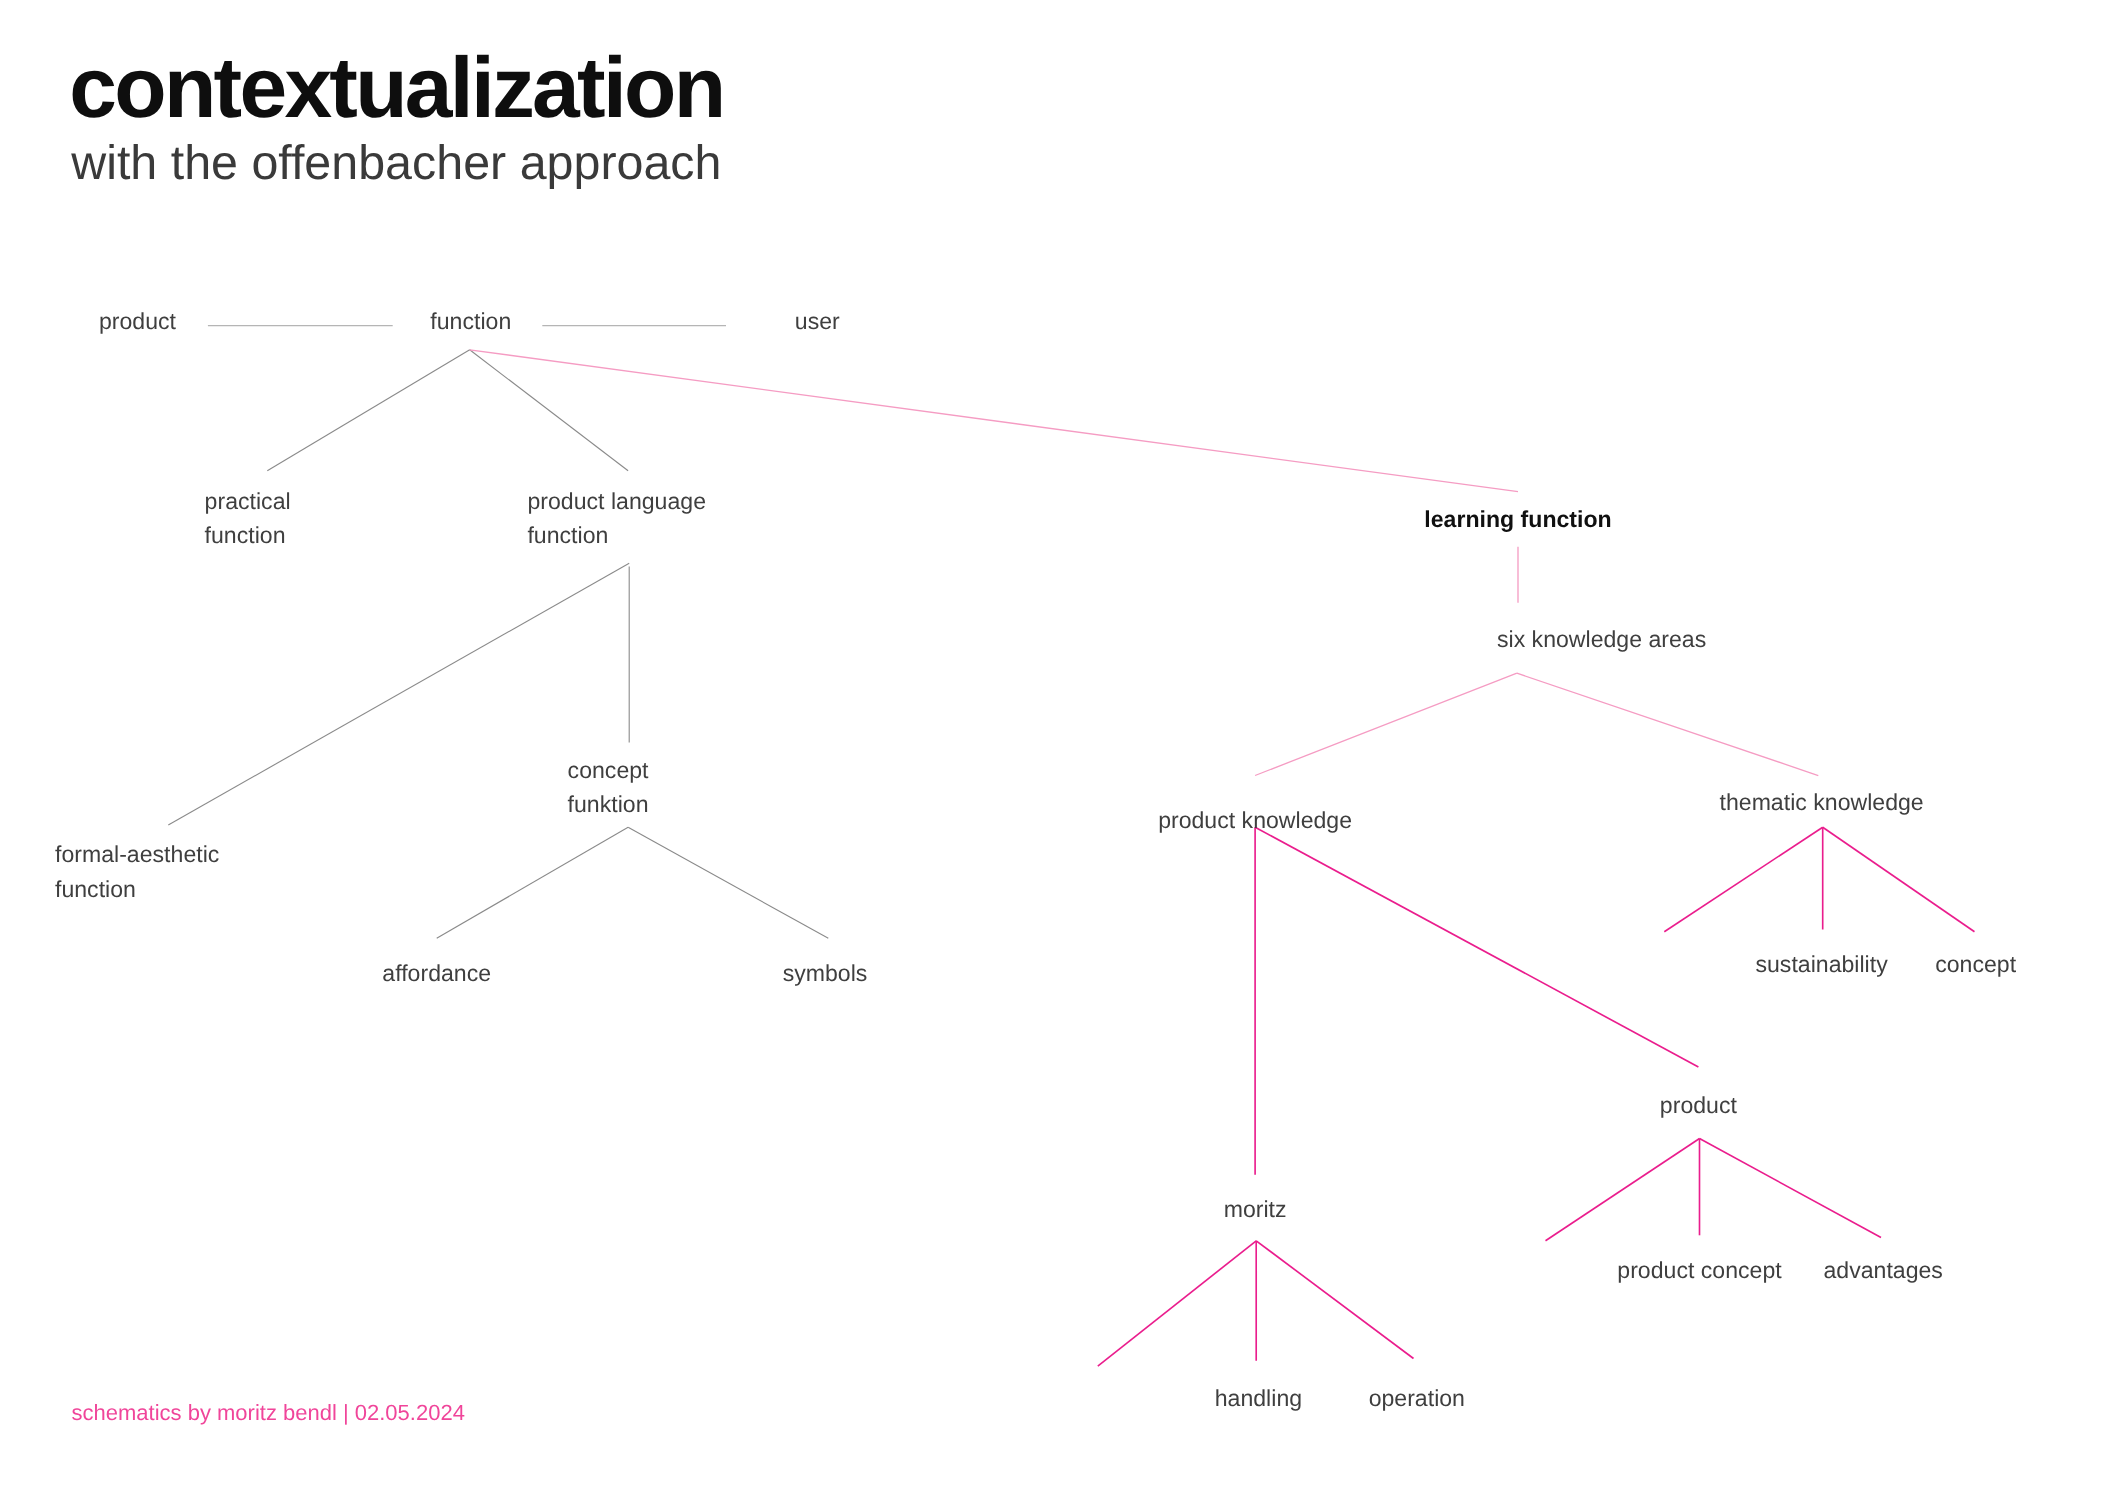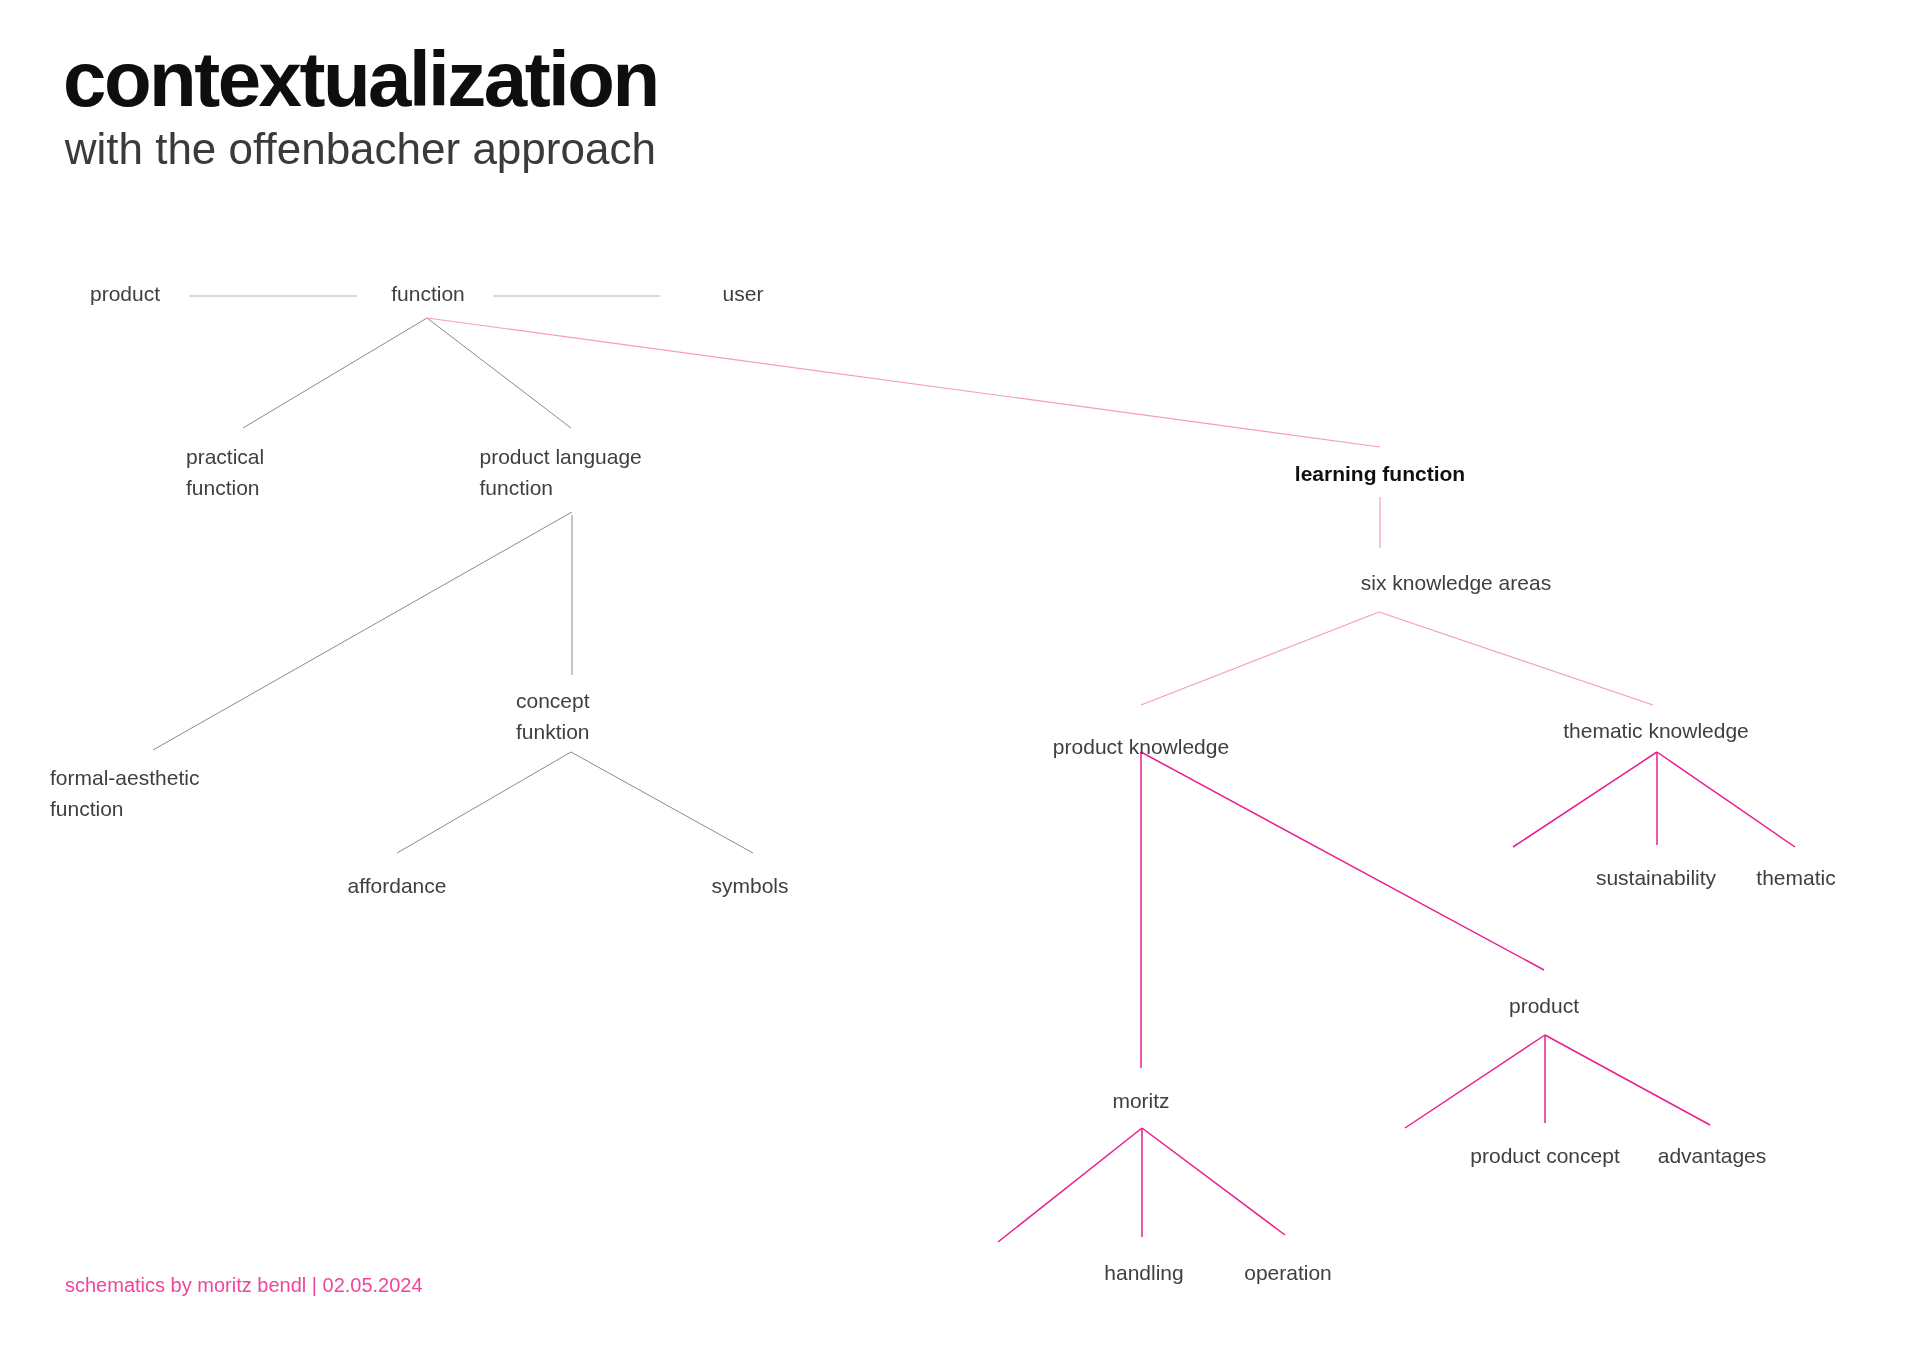--- a/index.html
+++ b/index.html
@@ -81,21 +81,21 @@
   <div class="node wrap" style="left:572px;top:472px;width:185px">product language function</div>
   <div class="node wrap" style="left:571px;top:716px;width:110px">concept funktion</div>
   <div class="node wrap" style="left:150px;top:793px;width:200px">formal-aesthetic function</div>
   <div class="node" style="left:397px;top:885px">affordance</div>
   <div class="node" style="left:750px;top:885px">symbols</div>
   <div class="node bold" style="left:1380px;top:473px">learning function</div>
   <div class="node" style="left:1456px;top:582px">six knowledge areas</div>
   <div class="node" style="left:1141px;top:746px">product knowledge</div>
   <div class="node" style="left:1656px;top:730px">thematic knowledge</div>
   <div class="node" style="left:1656px;top:877px">sustainability</div>
-  <div class="node" style="left:1796px;top:877px">thematic</div>
+  <div class="node" style="left:1796px;top:877px">concept</div>
   <div class="node" style="left:1544px;top:1005px">product</div>
   <div class="node" style="left:1141px;top:1100px">moritz</div>
   <div class="node" style="left:1144px;top:1272px">handling</div>
   <div class="node" style="left:1288px;top:1272px">operation</div>
   <div class="node" style="left:1545px;top:1155px">product concept</div>
   <div class="node" style="left:1712px;top:1155px">advantages</div>
 
   <div class="credit">schematics by moritz bendl | 02.05.2024</div>
 </div>
 

